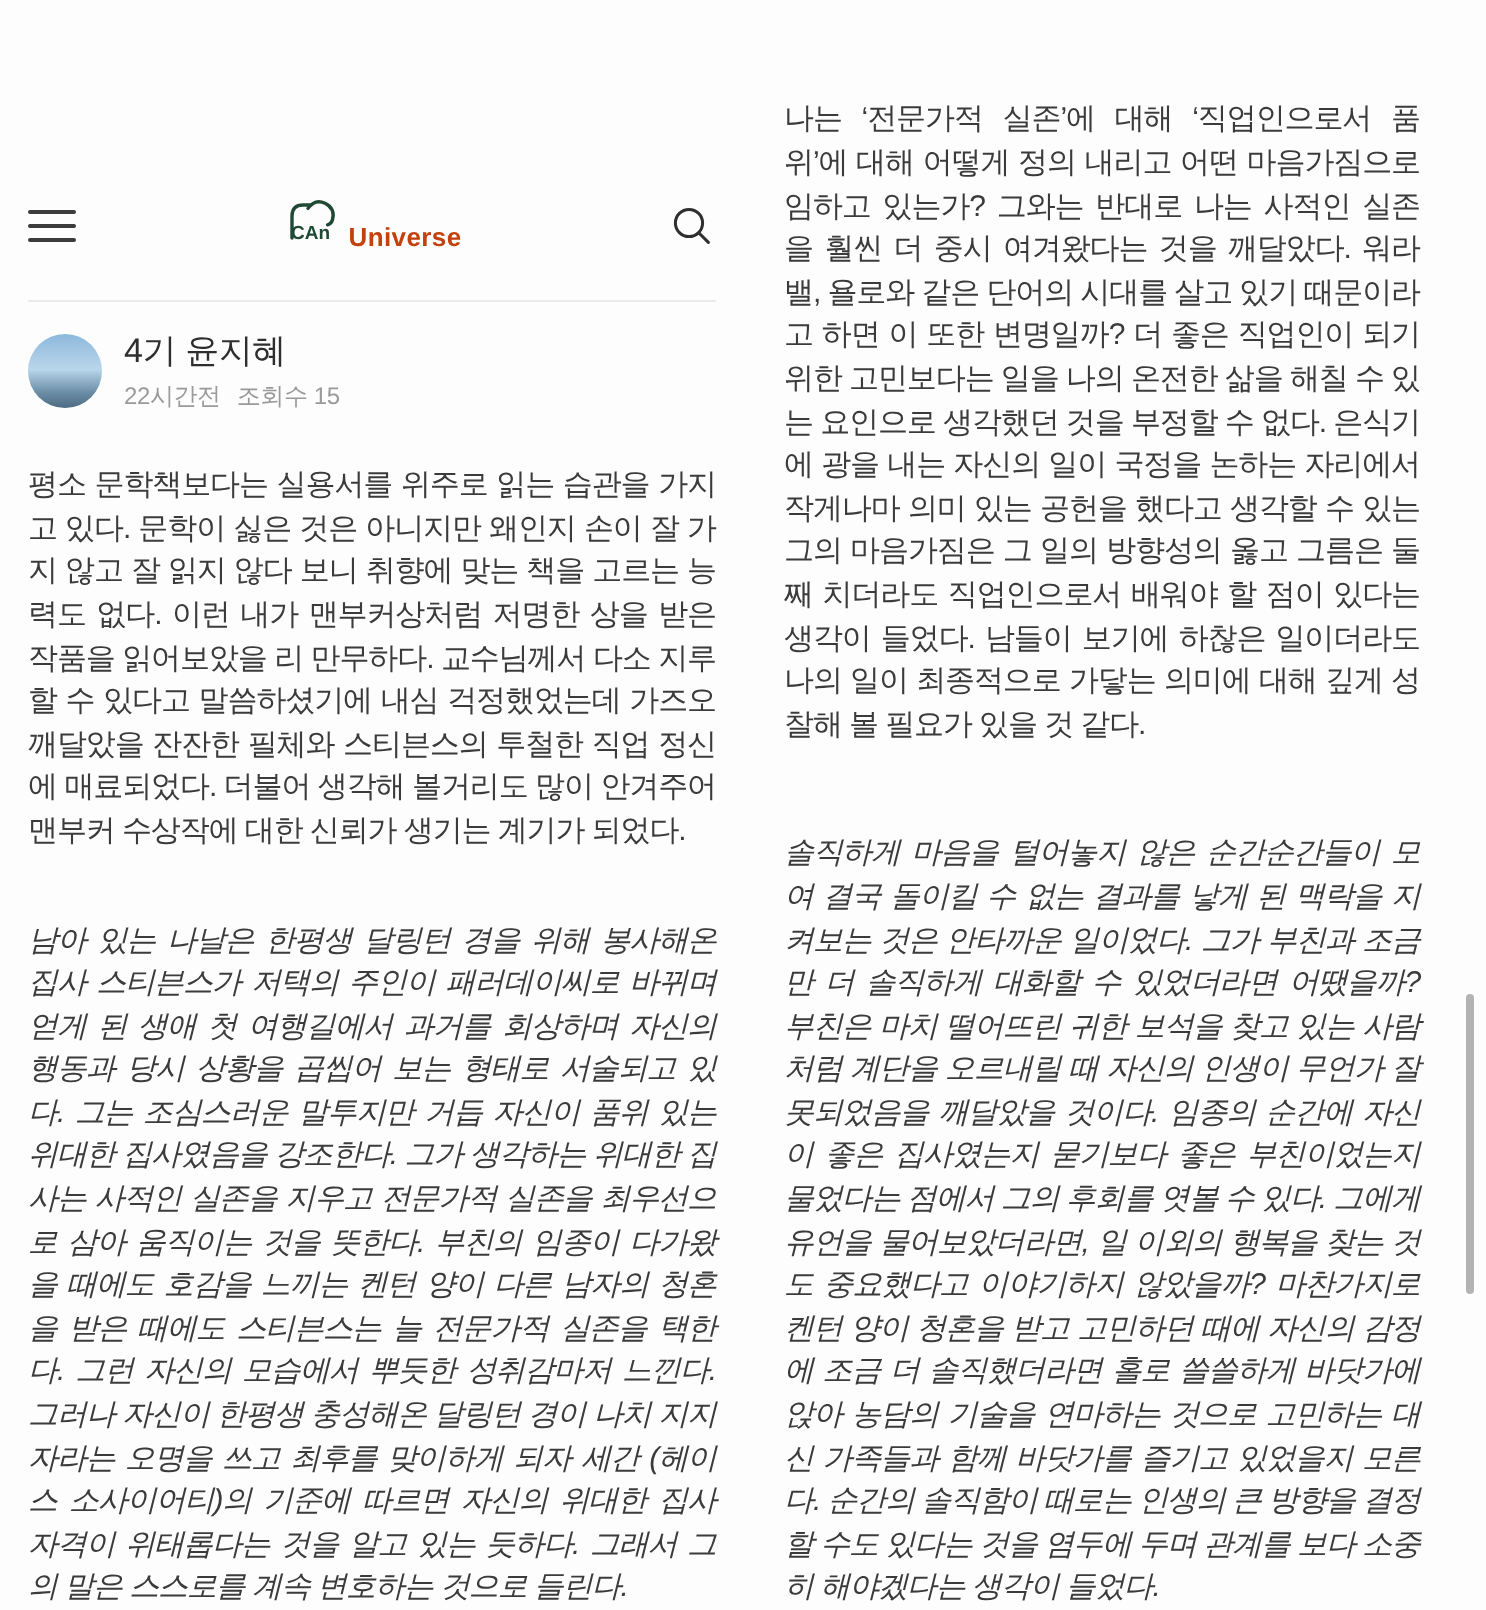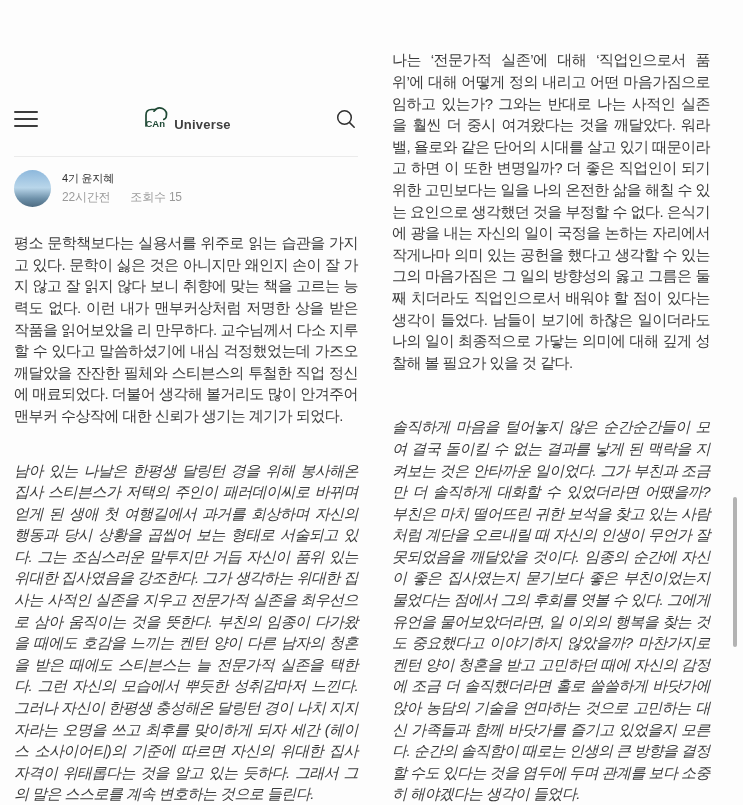--- a/index.html
+++ b/index.html
@@ -25,21 +25,21 @@
   .appbar {
     margin-top: 22px;
     height: 26px;
     display: flex;
     align-items: center;
     justify-content: space-between;
   }
   .hamburger { width: 24px; height: 16px; display: flex; flex-direction: column; justify-content: space-between; cursor: pointer; }
   .hamburger span { display: block; height: 2px; background: #3c3c3c; border-radius: 1px; }
   .logo { display: flex; align-items: flex-end; gap: 3px; }
-  .logo-word { font-size: 13px; font-weight: 700; color: #404040; letter-spacing: 0.2px; padding-bottom: 2px; }
+  .logo-word { font-size: 13px; font-weight: 700; color: #c2410c; letter-spacing: 0.2px; padding-bottom: 2px; }
   .searchbtn { width: 24px; height: 24px; cursor: pointer; display: flex; align-items: center; justify-content: center; }
 
   
   .nav {
     margin-top: 33px;
     display: flex;
     column-gap: 24px;
     font-size: 14px;
     color: #43604e;
   }
@@ -69,22 +69,22 @@
     line-height: 1;
   }
   .divider { margin-top: 24px; border-top: 1px solid #ebebeb; }
 
   .author-row { margin-top: 13px; display: flex; align-items: center; gap: 11px; }
   .avatar {
     width: 37px; height: 37px; border-radius: 50%;
     background: linear-gradient(180deg, #8db8dc 0%, #b9d6ea 48%, #6c8fa8 78%, #4e6c82 100%);
     flex: 0 0 auto;
   }
-  .author-name { font-size: 11px; color: #2e2e2e; letter-spacing: -0.2px; }
-  .author-meta { margin-top: 3px; font-size: 12px; color: #9a9a9a; display: flex; gap: 20px; letter-spacing: -0.2px; }
+  .author-name { font-size: 17px; color: #2e2e2e; letter-spacing: -0.2px; }
+  .author-meta { margin-top: 3px; font-size: 12px; color: #9a9a9a; display: flex; gap: 8px; letter-spacing: -0.2px; }
 
   
   .body-text { margin-top: 25px; }
   .para {
     font-size: 15px;
     line-height: 21.6px;
     color: #3b3b3b;
     text-align: justify;
     word-break: break-all;
     letter-spacing: -0.55px;

